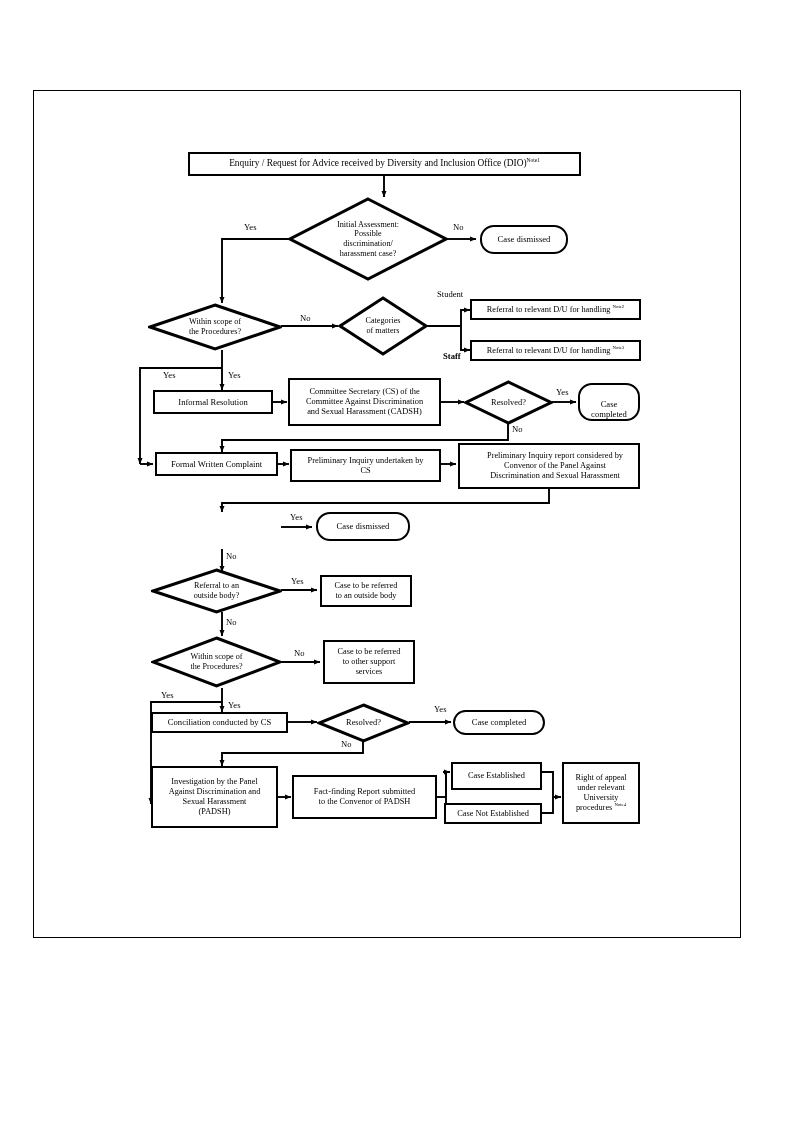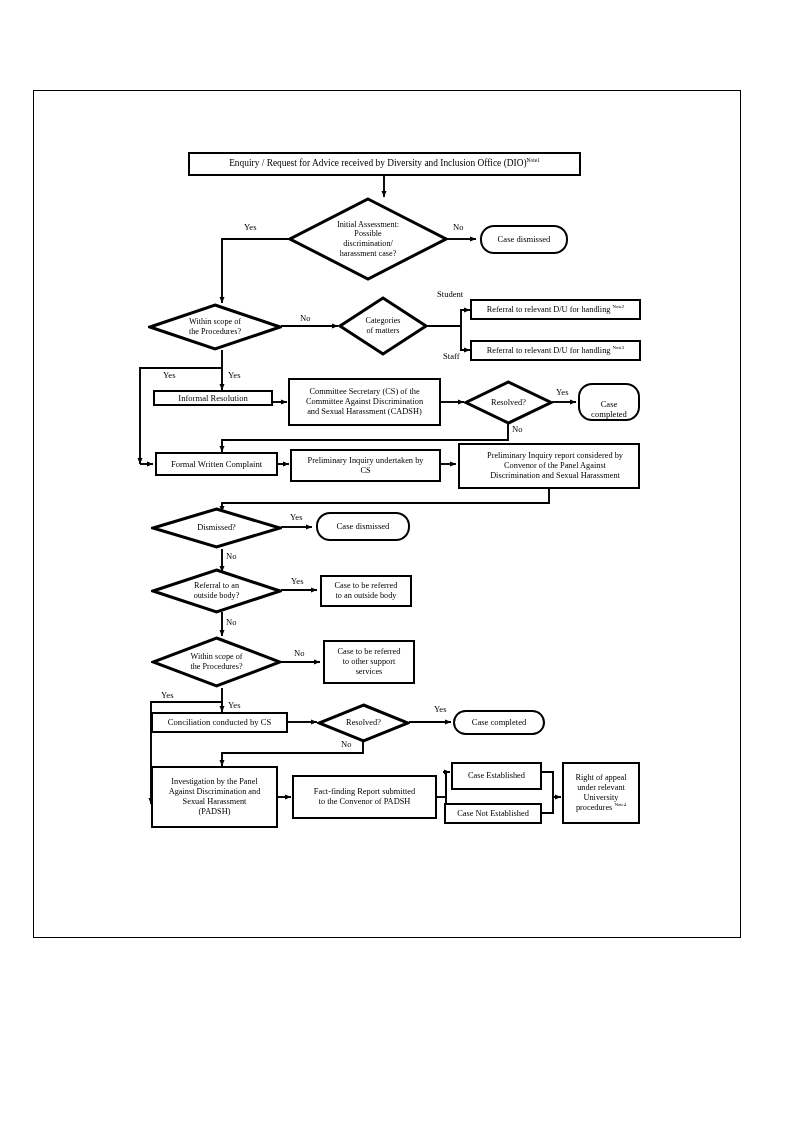--- a/index.html
+++ b/index.html
@@ -137,21 +137,21 @@
   </div>
 
   <div class="node box" style="left:470px;top:299px;width:171px;height:21px;font-size:8.3px;">
     <span><span>Referral to relevant D/U for handling</span> <sup>Note2</sup></span>
   </div>
 
   <div class="node box" style="left:470px;top:340px;width:171px;height:21px;font-size:8.3px;">
     <span><span>Referral to relevant D/U for handling</span> <sup>Note3</sup></span>
   </div>
 
-  <div class="node box" style="left:153px;top:390px;width:120px;height:16px;font-size:8.6px;">
+  <div class="node box" style="left:153px;top:390px;width:120px;height:24px;font-size:8.6px;">
     <span>Informal Resolution</span>
   </div>
 
   <div class="node box" style="left:288px;top:378px;width:153px;height:48px;font-size:8.4px;">
     <div>
       <div>Committee Secretary (CS) of the</div>
       <div>Committee Against Discrimination</div>
       <div>and Sexual Harassment (CADSH)</div>
     </div>
   </div>
@@ -182,26 +182,20 @@
   </div>
 
   <div class="node box" style="left:458px;top:443px;width:182px;height:46px;font-size:8.3px;padding-left:12px;">
     <div>
       <div>Preliminary Inquiry report considered by</div>
       <div>Convenor of the Panel Against</div>
       <div>Discrimination and Sexual Harassment</div>
     </div>
   </div>
 
-  <div class="node diamond" style="left:151px;top:507px;width:131px;height:42px;font-size:8.4px;">
-    <svg class="dshape" viewBox="0 0 131 42" preserveAspectRatio="none">
-        <polygon points="65.5,2 129,21 65.5,40 2,21" fill="#fff" stroke="#000" stroke-width="3" vector-effect="non-scaling-stroke"></polygon>
-      </svg>
-    <div class="dlabel">Dismissed?</div>
-  </div>
 
   <div class="node term" style="left:316px;top:512px;width:94px;height:29px;font-size:8.6px;">
     <span>Case dismissed</span>
   </div>
 
   <div class="node diamond" style="left:151px;top:568px;width:131px;height:46px;font-size:8.2px;">
     <svg class="dshape" viewBox="0 0 131 46" preserveAspectRatio="none">
         <polygon points="65.5,2 129,23 65.5,44 2,23" fill="#fff" stroke="#000" stroke-width="3" vector-effect="non-scaling-stroke"></polygon>
       </svg>
     <div class="dlabel">
@@ -280,21 +274,21 @@
       <div>under relevant</div>
       <div>University</div>
       <div><span>procedures</span> <sup>Note4</sup></div>
     </div>
   </div>
 
   <div class="elabel" style="left:244px;top:222px;font-size:8.6px;">Yes</div>
   <div class="elabel" style="left:453px;top:222px;font-size:8.6px;">No</div>
   <div class="elabel" style="left:300px;top:313px;font-size:8.6px;">No</div>
   <div class="elabel" style="left:437px;top:289px;font-size:8.6px;">Student</div>
-  <div class="elabel" style="left:443px;top:351px;font-size:8.6px;">Staff</div>
+  <div class="elabel" style="left:443px;top:351px;font-size:8.6px;font-weight:bold;">Staff</div>
   <div class="elabel" style="left:163px;top:370px;font-size:8.6px;">Yes</div>
   <div class="elabel" style="left:228px;top:370px;font-size:8.6px;">Yes</div>
   <div class="elabel" style="left:556px;top:387px;font-size:8.6px;">Yes</div>
   <div class="elabel" style="left:512px;top:424px;font-size:8.6px;">No</div>
   <div class="elabel" style="left:290px;top:512px;font-size:8.6px;">Yes</div>
   <div class="elabel" style="left:226px;top:551px;font-size:8.6px;">No</div>
   <div class="elabel" style="left:291px;top:576px;font-size:8.6px;">Yes</div>
   <div class="elabel" style="left:226px;top:617px;font-size:8.6px;">No</div>
   <div class="elabel" style="left:294px;top:648px;font-size:8.6px;">No</div>
   <div class="elabel" style="left:161px;top:690px;font-size:8.6px;">Yes</div>

